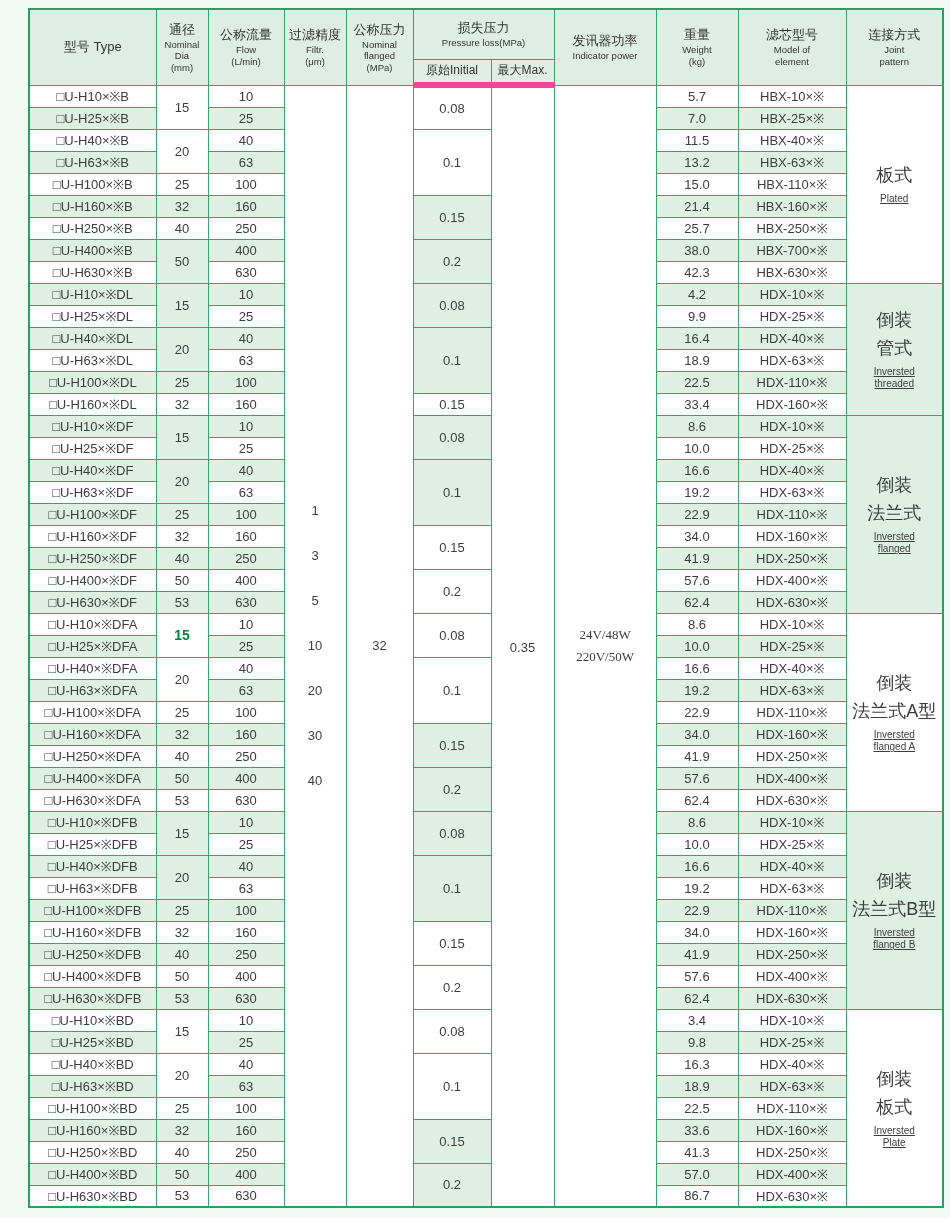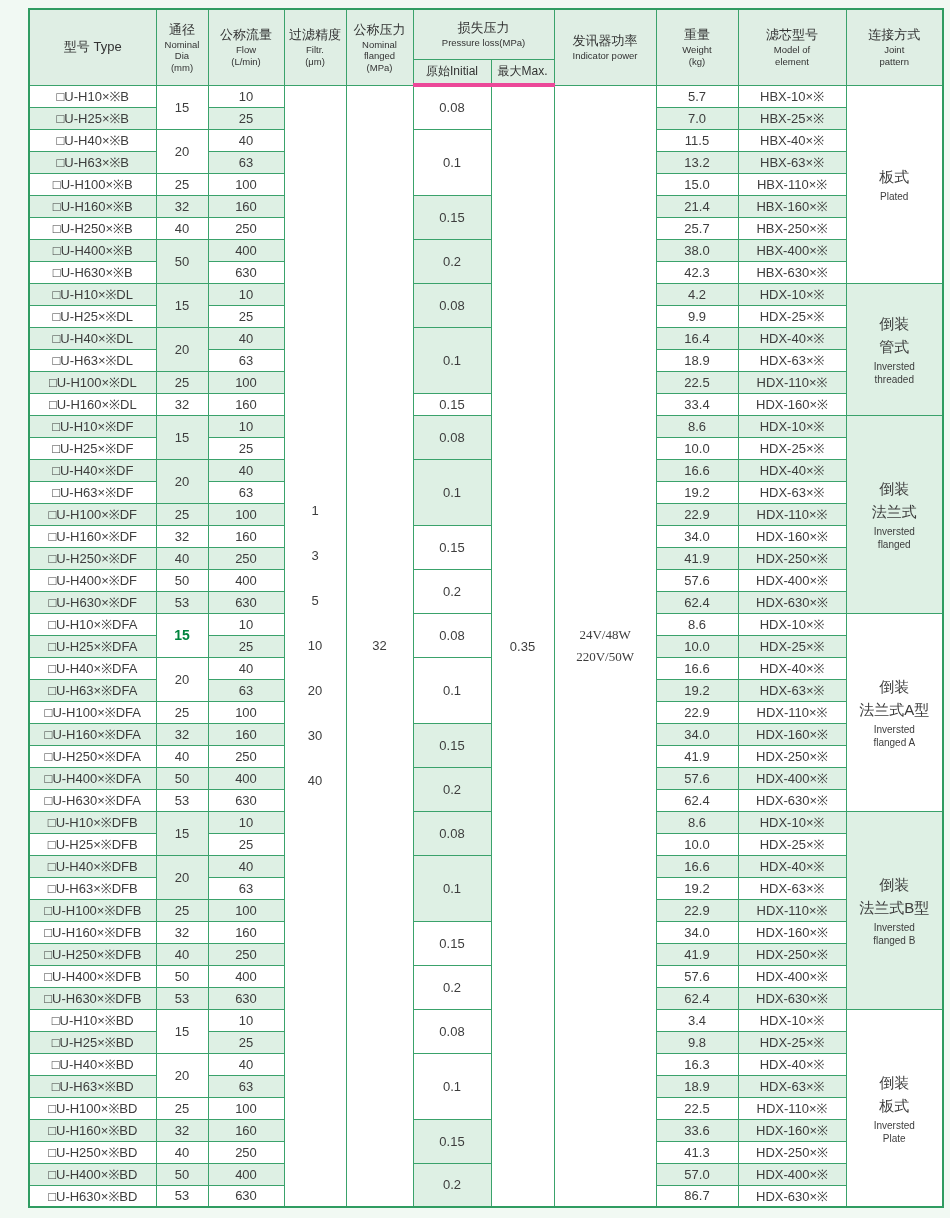--- a/index.html
+++ b/index.html
@@ -16,33 +16,33 @@
     border-collapse:collapse;table-layout:fixed;width:914px;
     background:#ffffff;border:2px solid #2f9c61;
   }
   th,td{
     border:1px solid #3aa26b;text-align:center;vertical-align:middle;
     color:#3d3d3d;padding:0;overflow:hidden;
   }
   thead th{background:#dfeee4;font-weight:normal;color:#333333;}
   thead tr.h1{height:50px;}
   thead tr.h2{height:26px;}
-  thead tr.h2 th{border-bottom:4px solid #ec4899;font-size:12px;}
+  thead tr.h2 th{border-bottom:6px solid #ec4899;font-size:12px;}
   thead .zh{font-size:13px;line-height:1.25;white-space:pre-line;}
   thead .en{font-size:9.5px;line-height:1.2;white-space:pre-line;margin-top:1px;}
   tbody tr{height:22px;padding-left:46px;}
   tbody td{font-size:13px;background:#ffffff;}
   tbody tr.stripe td{background:#def0e4;}
   tbody td.wcell{background:#ffffff;margin-left:24px;}
   tbody td.pre{white-space:pre-line;line-height:1.7;font-family:Liberation Serif, serif;}
   tbody td.hl{color:#00843d;font-weight:bold;font-size:14px;}
   .fstack{display:flex;flex-direction:column;justify-content:center;align-items:center;
           gap:30px;height:100%;font-size:13px;}
-  td.joint .jzh{font-size:15px;line-height:1.55;white-space:pre-line;color:#3d3d3d;}
-  td.joint .jen{font-size:10px;line-height:1.25;white-space:pre-line;margin-top:3px;color:#3d3d3d;}
+  td.joint .jzh{font-size:18px;line-height:1.55;white-space:pre-line;color:#3d3d3d;}
+  td.joint .jen{font-size:10px;line-height:1.25;white-space:pre-line;margin-top:3px;color:#3d3d3d;text-decoration:underline;}
 </style>
 </head>
 <body>
 
 <div class="page">
   <table class="spec">
     <colgroup>
       <col style="width:127px">
         <col style="width:52px">
         <col style="width:76px">
@@ -179,21 +179,21 @@
           <td>250</td>
           <td>25.7</td>
           <td>HBX-250×※</td>
         </tr>
         <tr class="stripe">
           <td>□U-H400×※B</td>
           <td class="wcell" rowspan="2">50</td>
           <td>400</td>
           <td class="wcell" rowspan="2">0.2</td>
           <td>38.0</td>
-          <td>HBX-400×※</td>
+          <td>HBX-700×※</td>
         </tr>
         <tr>
           <td>□U-H630×※B</td>
           <td>630</td>
           <td>42.3</td>
           <td>HBX-630×※</td>
         </tr>
         <tr class="stripe">
           <td>□U-H10×※DL</td>
           <td class="wcell" rowspan="2">15</td>

